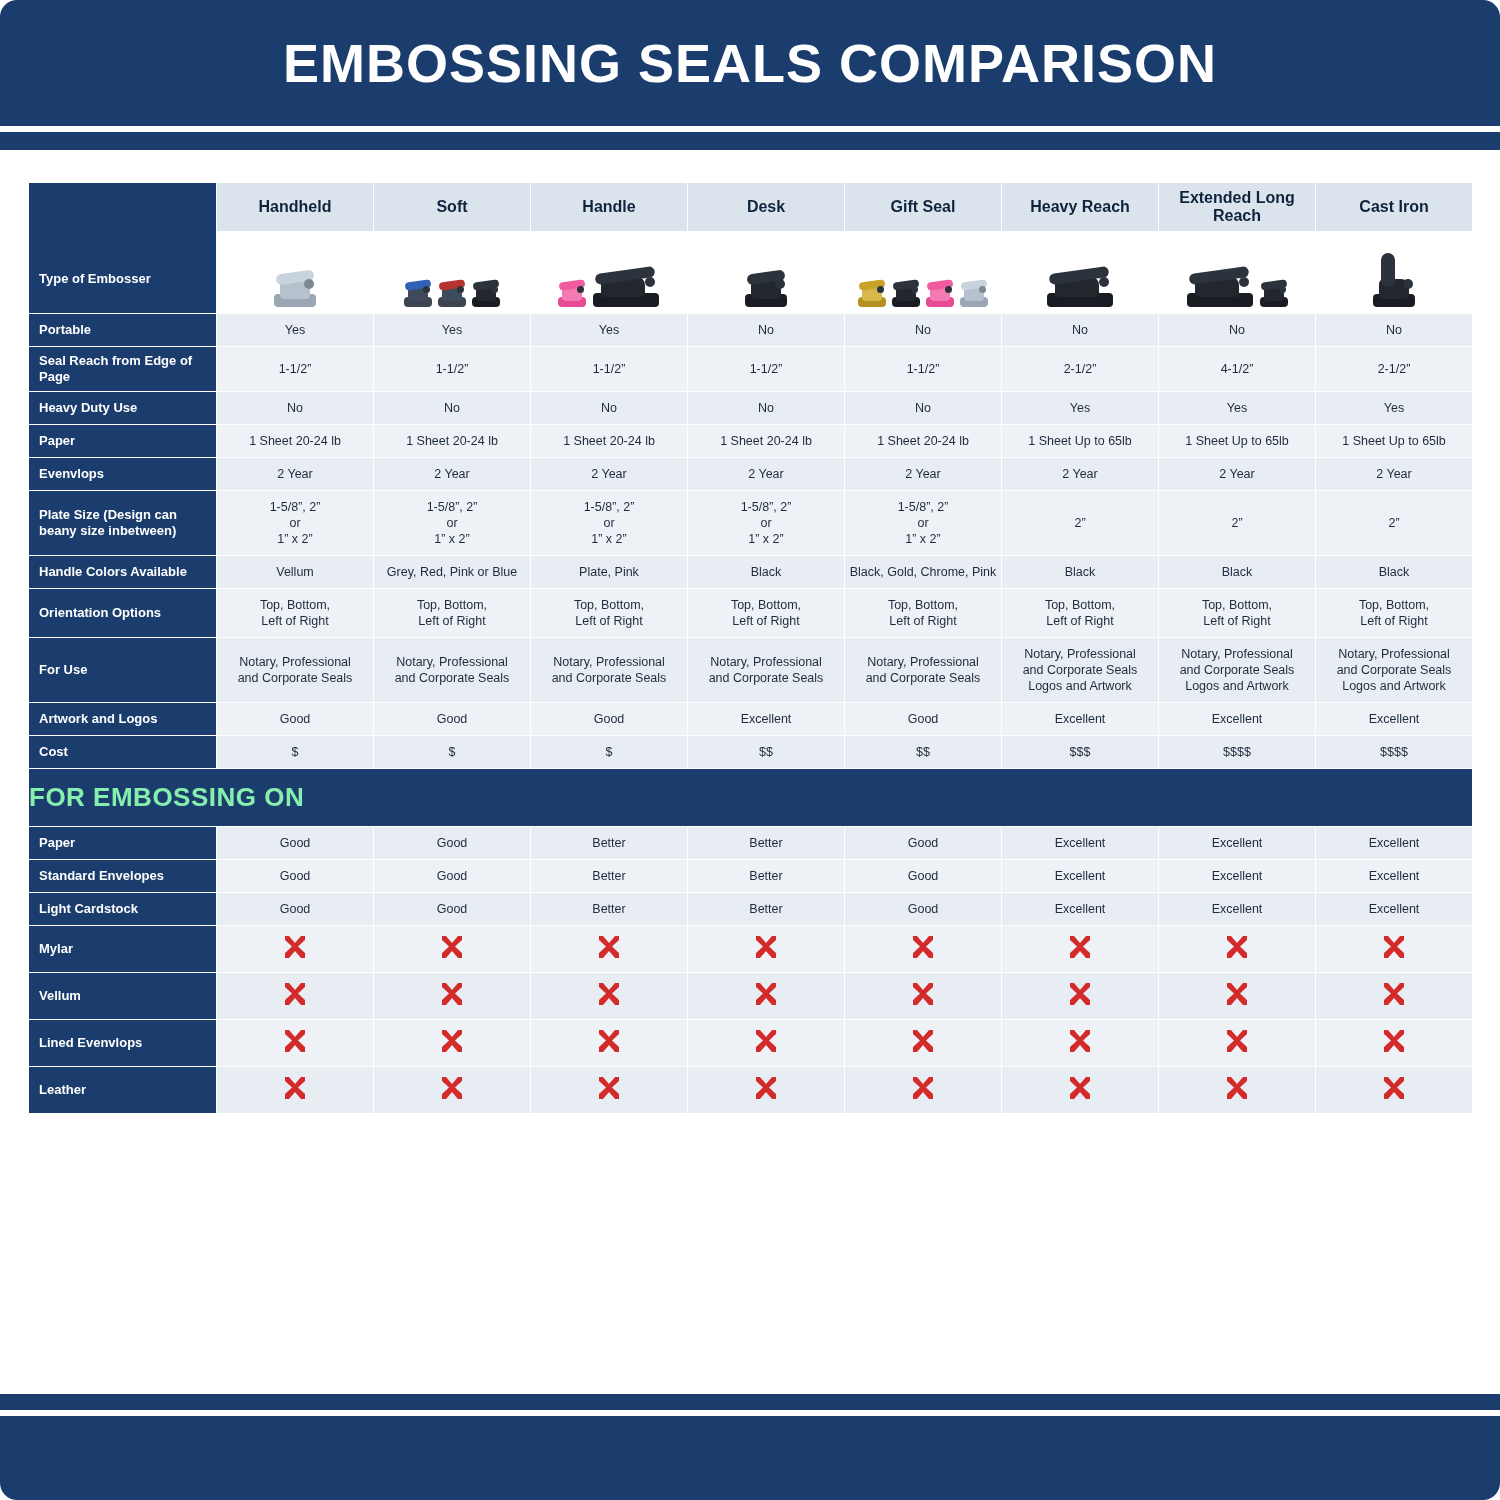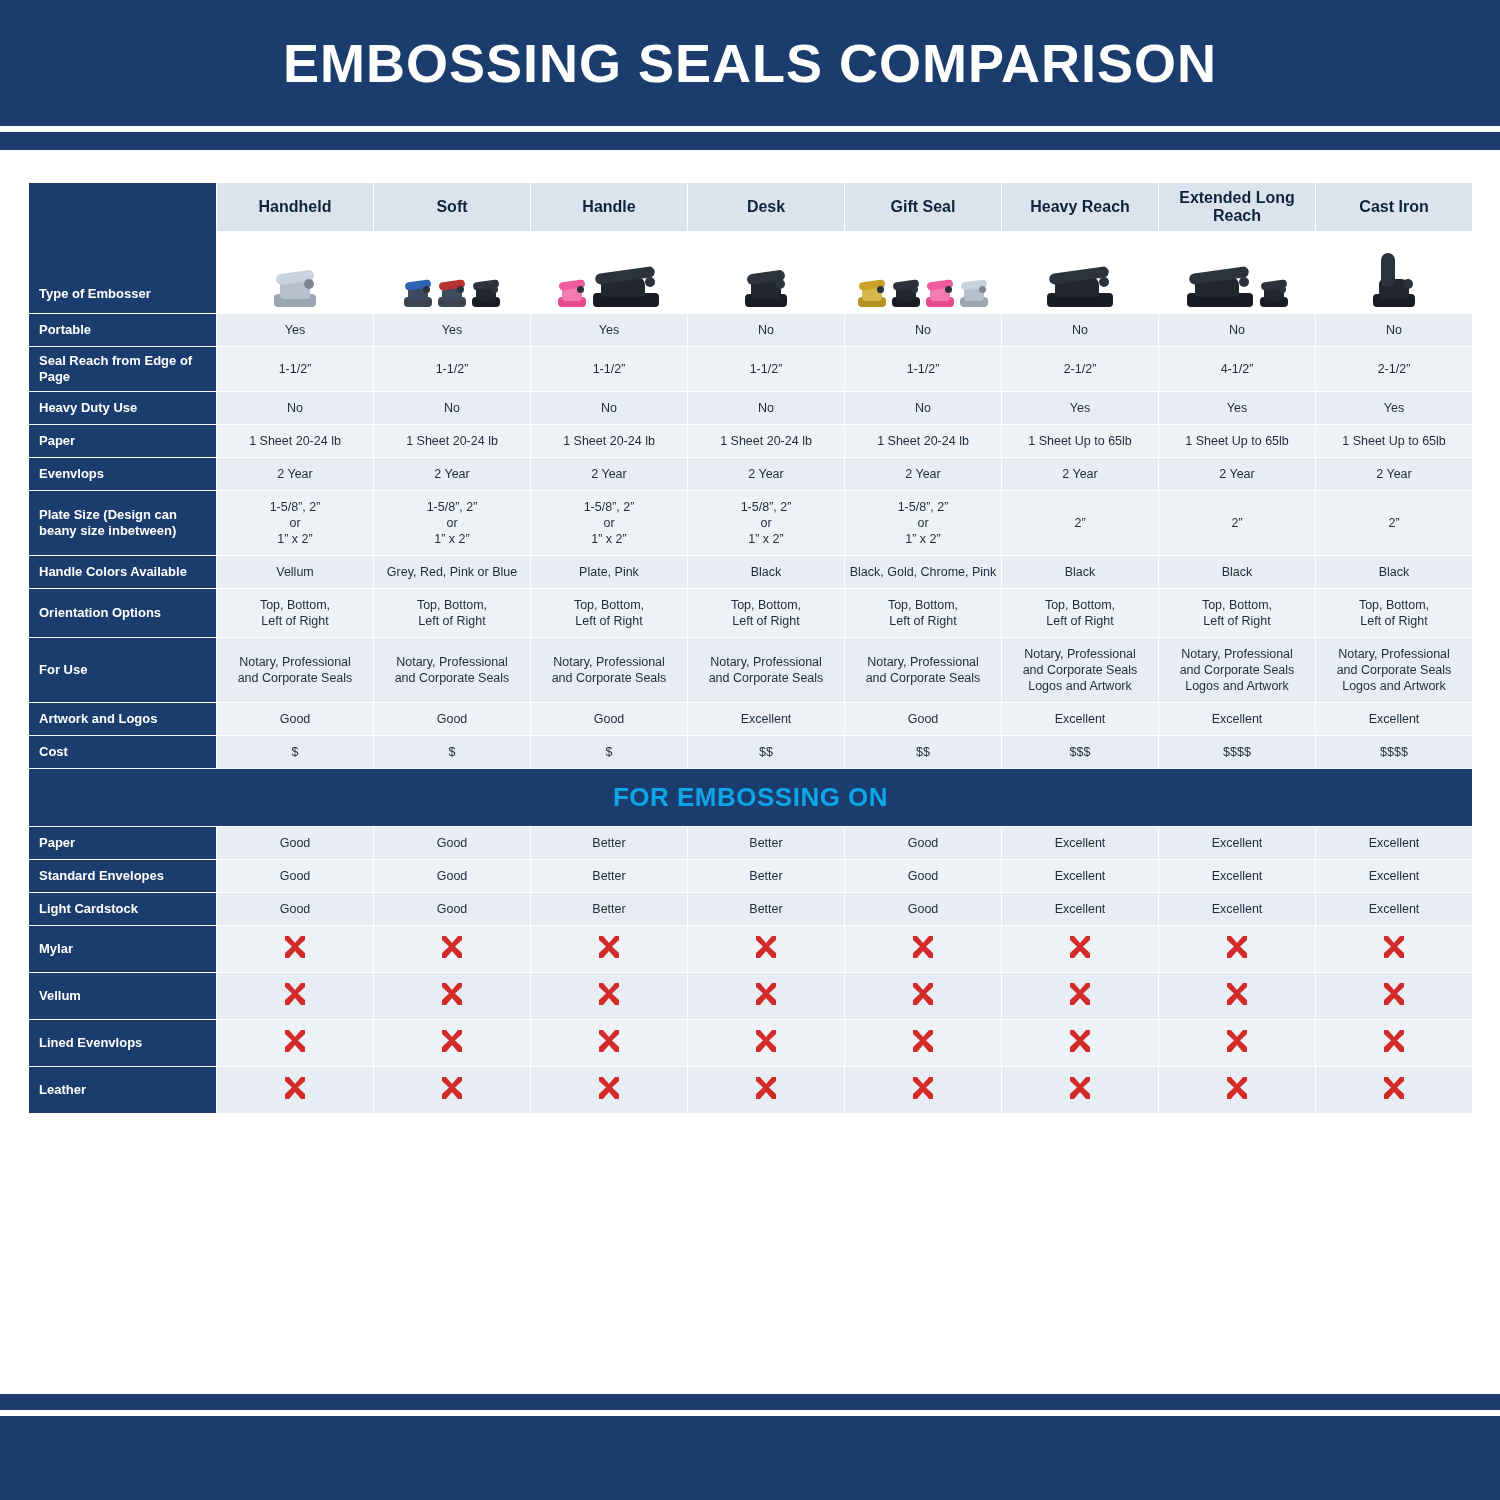--- a/index.html
+++ b/index.html
@@ -7,20 +7,21 @@
     margin: 0; padding: 0;
     width: 1500px; height: 1500px;
     background: #ffffff;
     font-family: "Liberation Sans", sans-serif;
   }
   #page {
     position: relative;
     width: 1500px; height: 1500px;
     background: #ffffff;
     overflow: hidden;
+    border-radius: 17px;
   }
   
   .header {
     width: 1500px;
     height: 126px;
     background: #1a3d6d;
     display: flex;
     align-items: center;
     justify-content: center;
   }
@@ -112,24 +113,24 @@
   .cell.alt { background: #eef2f7; }
   .prodcell {
     background: #ffffff;
     text-align: center;
     vertical-align: middle;
     padding: 2px;
     height: 82px;
   }
   .section-banner td {
     background: #1a3d6d;
-    color: #0ea5e9;
+    color: #86efac;
     font-size: 26px;
     font-weight: bold;
-    text-align: center;
+    text-align: left;
     letter-spacing: 0.5px;
     padding: 13px 0;
   }
   .xmark {
     display: inline-block;
     width: 26px; height: 26px;
     position: relative;
   }
   .xmark svg { display: block; }
   
@@ -215,21 +216,21 @@
   <div class="header-band"></div>
 
   <div class="table-wrap">
     <table class="cmp">
       <colgroup>
         <col style="width:188px">
         <col span="8" style="width:157px">
       </colgroup>
       <tbody id="table-body">
           <tr>
-            <td class="rowhead" rowspan="2" style="vertical-align: bottom; padding-bottom: 11px;">Type of Embosser</td>
+            <td class="rowhead" rowspan="2" style="vertical-align: bottom; padding-bottom: 26px;">Type of Embosser</td>
             <td class="colhead">Handheld</td>
             <td class="colhead">Soft</td>
             <td class="colhead">Handle</td>
             <td class="colhead">Desk</td>
             <td class="colhead">Gift Seal</td>
             <td class="colhead">Heavy Reach</td>
             <td class="colhead">Extended Long Reach</td>
             <td class="colhead">Cast Iron</td>
           </tr>
           <tr>

